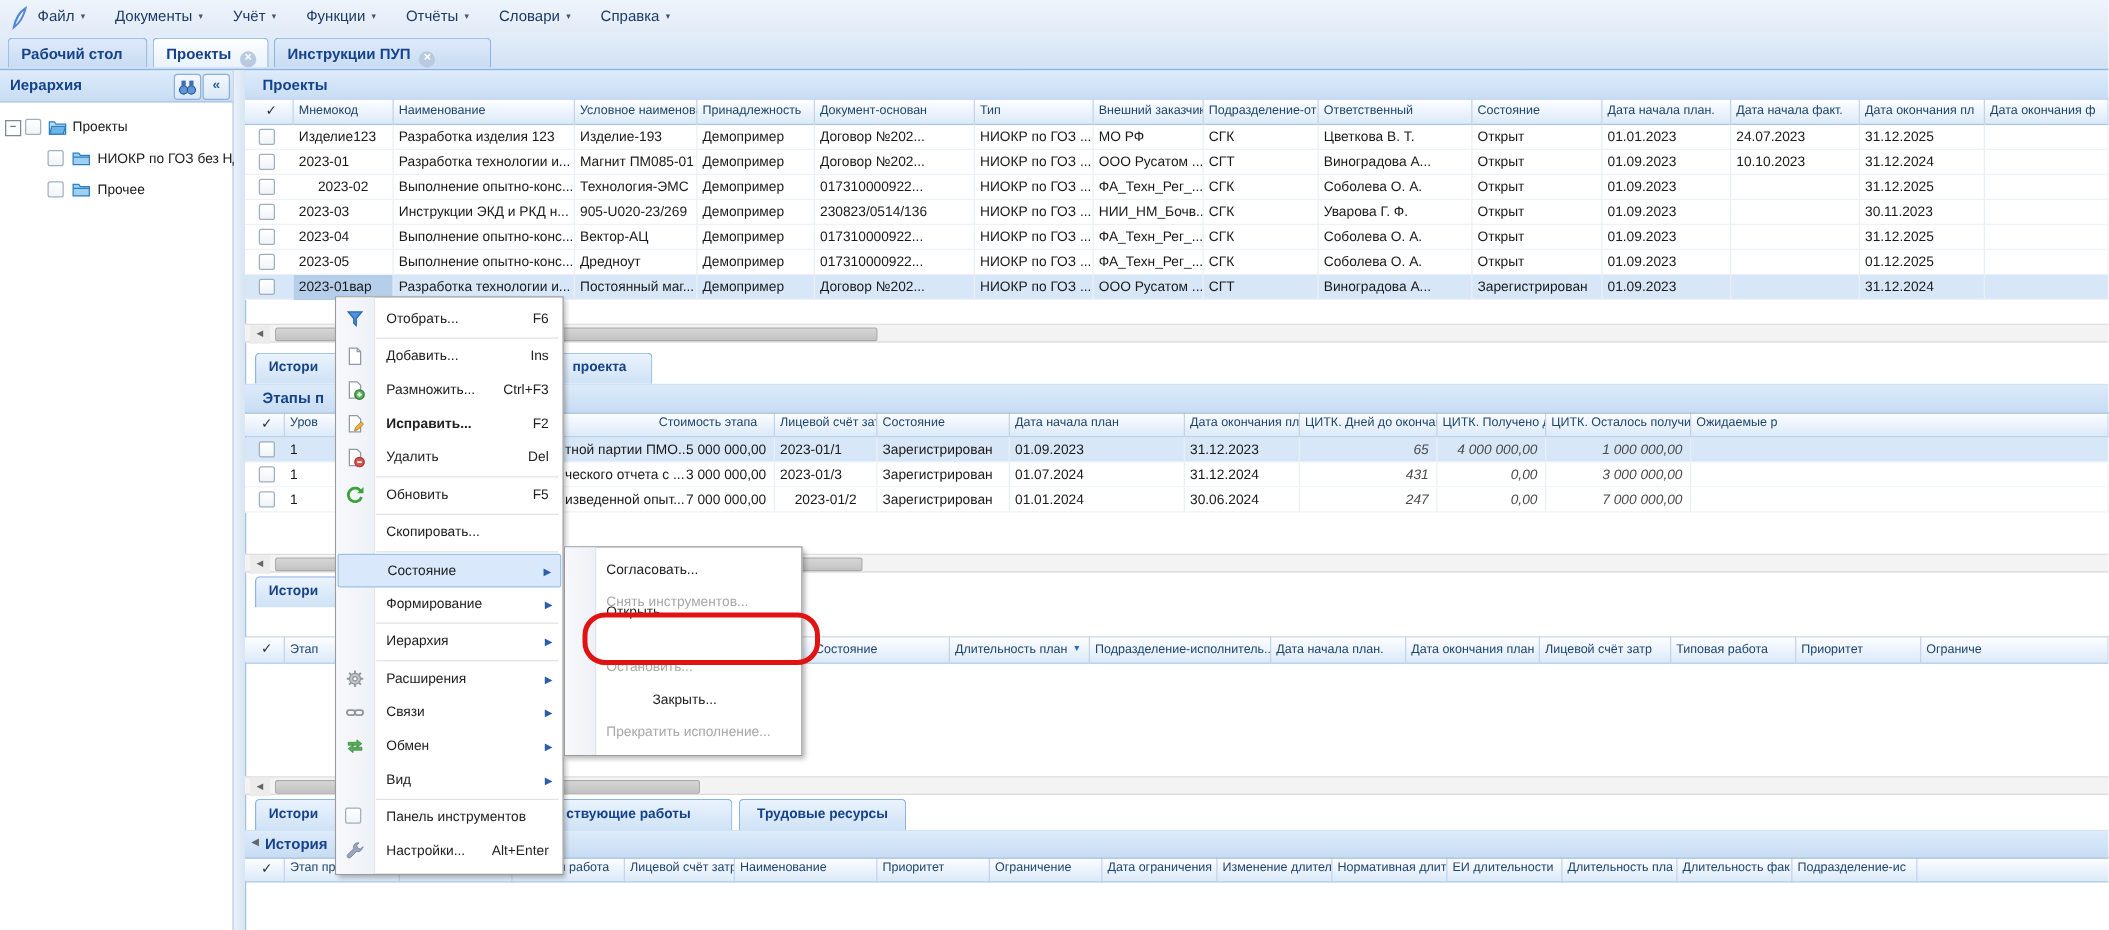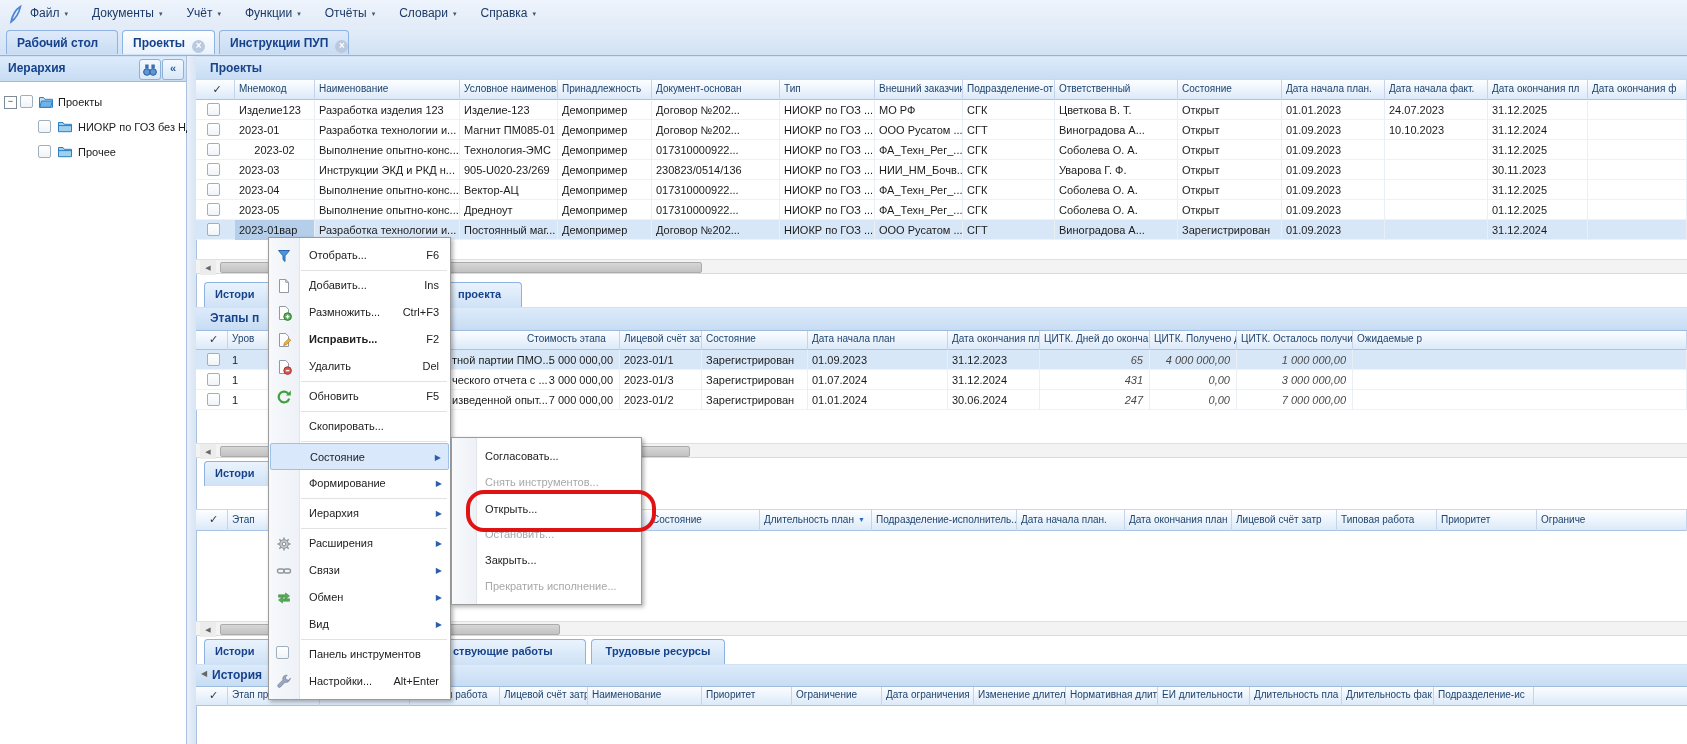--- a/index.html
+++ b/index.html
@@ -73,21 +73,21 @@
     <span class="a logo" id="logo"><svg width="20" height="22" viewBox="0 0 18 22">
           <path d="M4 19C8 16 12 10 13.5 3.5 9.5 6 5.5 11 4 19z" fill="none" stroke="#4f86d8" stroke-width="1.6"></path>
           <path d="M4.5 18c.8-3 2-6 4-9" fill="none" stroke="#4f86d8" stroke-width=".8"></path>
         </svg></span>
     <div class="a" id="mbar-items" style="left:30px;top:0;height:27px;"><div class="mbar-item"><span>Файл</span><span class="caret">▾</span></div><div class="mbar-item"><span>Документы</span><span class="caret">▾</span></div><div class="mbar-item"><span>Учёт</span><span class="caret">▾</span></div><div class="mbar-item"><span>Функции</span><span class="caret">▾</span></div><div class="mbar-item"><span>Отчёты</span><span class="caret">▾</span></div><div class="mbar-item"><span>Словари</span><span class="caret">▾</span></div><div class="mbar-item"><span>Справка</span><span class="caret">▾</span></div></div>
   </div>
 
   <div class="a tabbar" id="tabbar">
       <div class="a ttab" style="left: 6px; width: 112px;"><span>Рабочий стол</span></div>
       <div class="a ttab active" style="left: 122px; width: 93px;"><span>Проекты</span><span class="tclose">×</span></div>
-      <div class="a ttab" style="left: 219px; width: 130px;"><span>Инструкции ПУП</span><span class="tclose">×</span></div>
+      <div class="a ttab" style="left: 219px; width: 174px;"><span>Инструкции ПУП</span><span class="tclose">×</span></div>
     </div>
 
   <div class="a sidebar">
     <div class="a band" style="left:0;top:0;width:186px;height:24px;">
       <span class="a band-t" style="left:8px;top:4px;">Иерархия</span>
       <span class="a sbtn" style="left:139px;top:2px;">
           <span class="a" id="find-ic" style="left:2px;top:2px;"><svg width="16" height="16" viewBox="0 0 16 16">
               <rect x="3.2" y="2.5" width="3.4" height="4" fill="#3b6fb5"></rect>
               <rect x="9.4" y="2.5" width="3.4" height="4" fill="#3b6fb5"></rect>
               <circle cx="4.9" cy="10" r="3.3" fill="#5e97d8" stroke="#2c5b97"></circle>
@@ -144,21 +144,21 @@
       <div class="a hcell" style="left: 1055px; top: 79px; width: 123px; height: 21px; line-height: 20px;"><span>Ответственный</span></div>
       <div class="a hcell" style="left: 1178px; top: 79px; width: 104px; height: 21px; line-height: 20px;"><span>Состояние</span></div>
       <div class="a hcell" style="left: 1282px; top: 79px; width: 103px; height: 21px; line-height: 20px;"><span>Дата начала план.</span></div>
       <div class="a hcell" style="left: 1385px; top: 79px; width: 103px; height: 21px; line-height: 20px;"><span>Дата начала факт.</span></div>
       <div class="a hcell" style="left: 1488px; top: 79px; width: 100px; height: 21px; line-height: 20px;"><span>Дата окончания пл</span></div>
       <div class="a hcell" style="left: 1588px; top: 79px; width: 99px; height: 21px; line-height: 20px;"><span>Дата окончания ф</span></div>
       <div class="a grow" style="left: 196px; top: 100px; width: 1491px; height: 20px;"></div>
       <div class="a cb" style="left: 207px; top: 103px;"></div>
       <div class="a cell" style="left: 235px; top: 100px; height: 20px; line-height: 20px; width: 80px;">Изделие123</div>
       <div class="a cell" style="left: 315px; top: 100px; height: 20px; line-height: 20px; width: 145px;">Разработка изделия 123</div>
-      <div class="a cell" style="left: 460px; top: 100px; height: 20px; line-height: 20px; width: 98px;">Изделие-123</div>
+      <div class="a cell" style="left: 460px; top: 100px; height: 20px; line-height: 20px; width: 98px;">Изделие-193</div>
       <div class="a cell" style="left: 558px; top: 100px; height: 20px; line-height: 20px; width: 94px;">Демопример</div>
       <div class="a cell" style="left: 652px; top: 100px; height: 20px; line-height: 20px; width: 128px;">Договор №202...</div>
       <div class="a cell" style="left: 780px; top: 100px; height: 20px; line-height: 20px; width: 95px;">НИОКР по ГОЗ ...</div>
       <div class="a cell" style="left: 875px; top: 100px; height: 20px; line-height: 20px; width: 88px;">МО РФ</div>
       <div class="a cell" style="left: 963px; top: 100px; height: 20px; line-height: 20px; width: 92px;">СГК</div>
       <div class="a cell" style="left: 1055px; top: 100px; height: 20px; line-height: 20px; width: 123px;">Цветкова В. Т.</div>
       <div class="a cell" style="left: 1178px; top: 100px; height: 20px; line-height: 20px; width: 104px;">Открыт</div>
       <div class="a cell" style="left: 1282px; top: 100px; height: 20px; line-height: 20px; width: 103px;">01.01.2023</div>
       <div class="a cell" style="left: 1385px; top: 100px; height: 20px; line-height: 20px; width: 103px;">24.07.2023</div>
       <div class="a cell" style="left: 1488px; top: 100px; height: 20px; line-height: 20px; width: 100px;">31.12.2025</div>
@@ -295,21 +295,21 @@
       <div class="a cell" style="left: 948px; top: 370px; height: 20px; line-height: 20px; width: 92px;">31.12.2024</div>
       <div class="a cell r it" style="left: 1040px; top: 370px; height: 20px; line-height: 20px; width: 110px;">431</div>
       <div class="a cell r it" style="left: 1150px; top: 370px; height: 20px; line-height: 20px; width: 87px;">0,00</div>
       <div class="a cell r it" style="left: 1237px; top: 370px; height: 20px; line-height: 20px; width: 116px;">3 000 000,00</div>
       <div class="a cell" style="left: 1353px; top: 370px; height: 20px; line-height: 20px; width: 334px;"></div>
       <div class="a grow" style="left: 196px; top: 390px; width: 1491px; height: 20px;"></div>
       <div class="a cb" style="left: 207px; top: 393px;"></div>
       <div class="a cell" style="left: 228px; top: 390px; height: 20px; line-height: 20px; width: 62px;">1</div>
       <div class="a cell frag" style="left: 452px; top: 390px; height: 20px; line-height: 20px;">изведенной опыт...</div>
       <div class="a cell r" style="left: 523px; top: 390px; height: 20px; line-height: 20px; width: 97px;">7 000 000,00</div>
-      <div class="a cell" style="left: 620px; top: 390px; height: 20px; line-height: 20px; width: 82px;">2023-01/2</div>
+      <div class="a cell" style="left: 620px; top: 390px; height: 20px; line-height: 20px; width: 82px; text-align: center;">2023-01/2</div>
       <div class="a cell" style="left: 702px; top: 390px; height: 20px; line-height: 20px; width: 106px;">Зарегистрирован</div>
       <div class="a cell" style="left: 808px; top: 390px; height: 20px; line-height: 20px; width: 140px;">01.01.2024</div>
       <div class="a cell" style="left: 948px; top: 390px; height: 20px; line-height: 20px; width: 92px;">30.06.2024</div>
       <div class="a cell r it" style="left: 1040px; top: 390px; height: 20px; line-height: 20px; width: 110px;">247</div>
       <div class="a cell r it" style="left: 1150px; top: 390px; height: 20px; line-height: 20px; width: 87px;">0,00</div>
       <div class="a cell r it" style="left: 1237px; top: 390px; height: 20px; line-height: 20px; width: 116px;">7 000 000,00</div>
       <div class="a cell" style="left: 1353px; top: 390px; height: 20px; line-height: 20px; width: 334px;"></div>
       <div class="a ghead" style="left: 196px; top: 509px; width: 1491px; height: 22px;"></div>
       <div class="a hcell chk-h" style="left: 200px; top: 509px; width: 28px; height: 22px; line-height: 21px;"><span>✓</span></div>
       <div class="a hcell" style="left: 228px; top: 509px; width: 62px; height: 22px; line-height: 21px;"><span>Этап</span></div>
@@ -490,27 +490,27 @@
       </div>
     </div>
   <div class="a ctx subm" id="ctx-submenu" style="left:451px;top:437px;width:189px;height:166px;z-index:55;">
       <div class="a gutter" style="width: 24px;"></div>
       <div class="a mitem" style="top: 5px; height: 26px; line-height: 26px;">
         <span class="mlab">Согласовать...</span>
       </div>
       <div class="a mitem dis" style="top: 31px; height: 26px; line-height: 26px;">
         <span class="mlab">Снять инструментов...</span>
       </div>
-      <div class="a mitem" style="top: 58px; height: 26px; line-height: 26px; padding-left: 44px;">
+      <div class="a mitem" style="top: 39px; height: 26px; line-height: 26px; padding-left: 44px;">
         <span class="mlab">Открыть...</span>
       </div>
       <div class="a mitem dis" style="top: 83px; height: 26px; line-height: 26px;">
         <span class="mlab">Остановить...</span>
       </div>
-      <div class="a mitem" style="top: 109px; height: 26px; line-height: 26px;">
+      <div class="a mitem" style="top: 109px; height: 26px; line-height: 26px; margin-left: 37px;">
         <span class="mlab">Закрыть...</span>
       </div>
       <div class="a mitem dis" style="top: 135px; height: 26px; line-height: 26px;">
         <span class="mlab">Прекратить исполнение...</span>
       </div>
     </div>
 
   <div class="a annot" style="left: 466px; top: 490px; width: 182px; height: 34px; border-color: rgb(224, 18, 18);"></div>
 </div>
 

